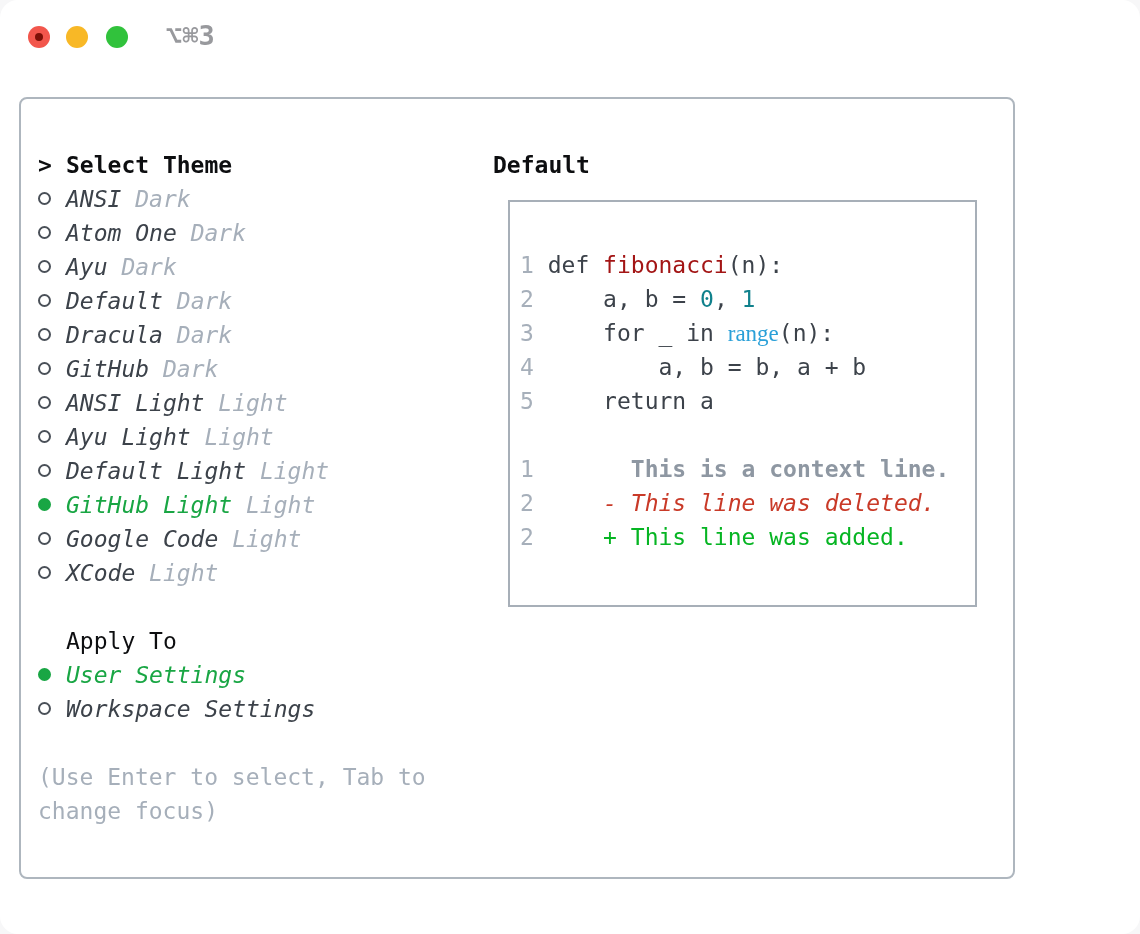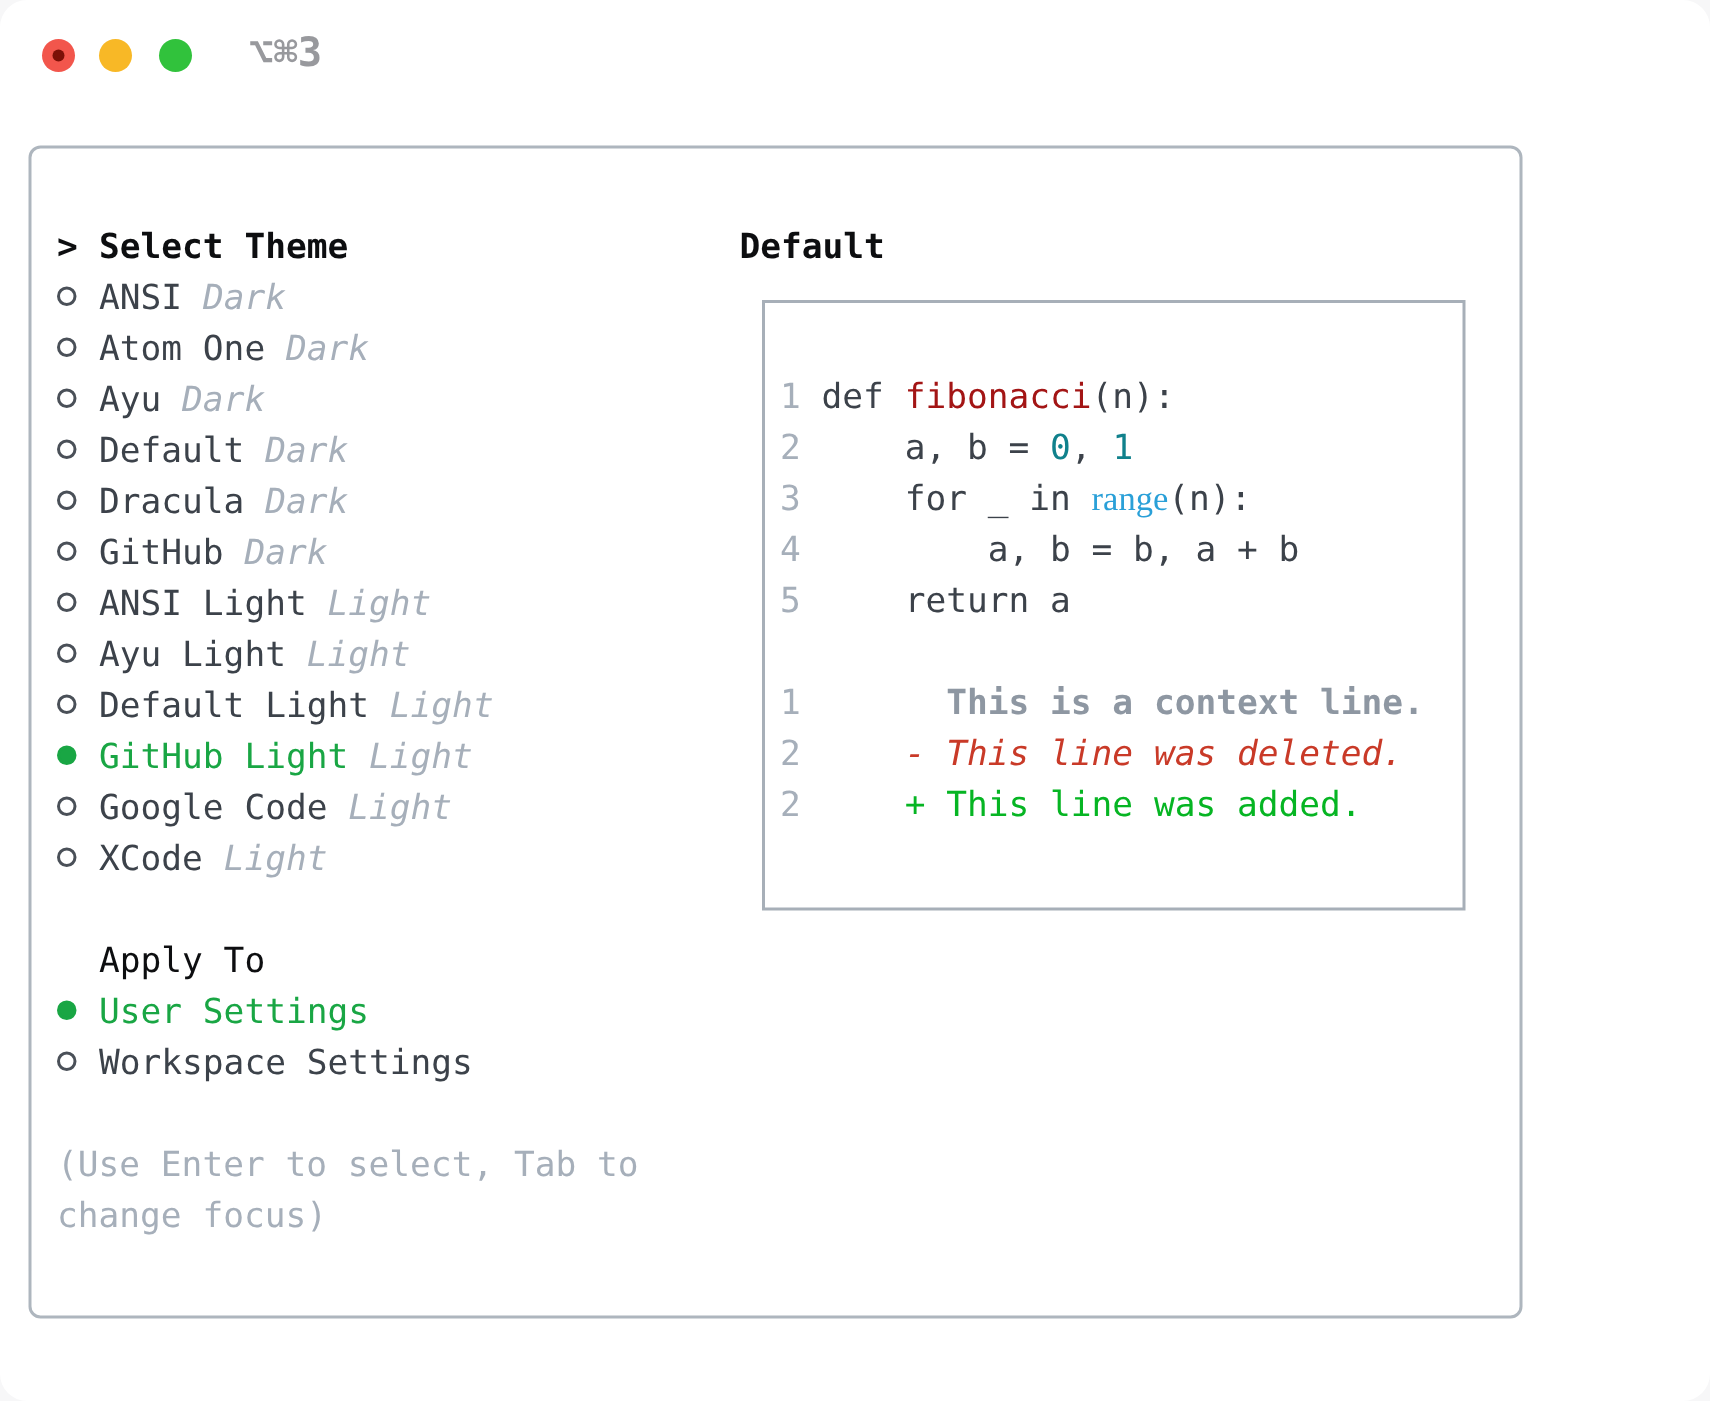--- a/index.html
+++ b/index.html
@@ -23,21 +23,21 @@
   }
   .left-col{position:absolute;left:17px;top:49px;font-size:23px;line-height:34px;white-space:pre;}
   .row{height:34px;}
   .marker-cell{display:inline-block;width:28px;vertical-align:baseline;}
   .radio{display:inline-block;width:13px;height:13px;border-radius:50%;
          border:2px solid var(--radio-border);box-sizing:border-box;vertical-align:middle;margin-top:-4px;}
   .radio.on{background:var(--selected-green);border-color:var(--selected-green);}
   .cursor{font-weight:bold;color:var(--heading-black);}
   .h{font-weight:bold;color:var(--heading-black);text-align:right;}
   .apply-h{color:var(--heading-black);}
-  .name{color:var(--text-dark);}
+  .name{color:var(--text-dark);font-style:italic;}
   .name.sel{color:var(--selected-green);text-align:center;}
   .variant{color:var(--muted);font-style:italic;}
   .hint{color:var(--muted);}
   
   .preview-label{position:absolute;left:472px;top:49px;font-size:23px;line-height:34px;
                  font-weight:bold;color:var(--heading-black);}
   .preview-box{
     position:absolute;left:487px;top:101px;width:469px;height:407px;
     border:2px solid var(--box-border);box-sizing:border-box;
     padding:46px 0 0 10px;font-size:23px;line-height:34px;white-space:pre;overflow:hidden;

